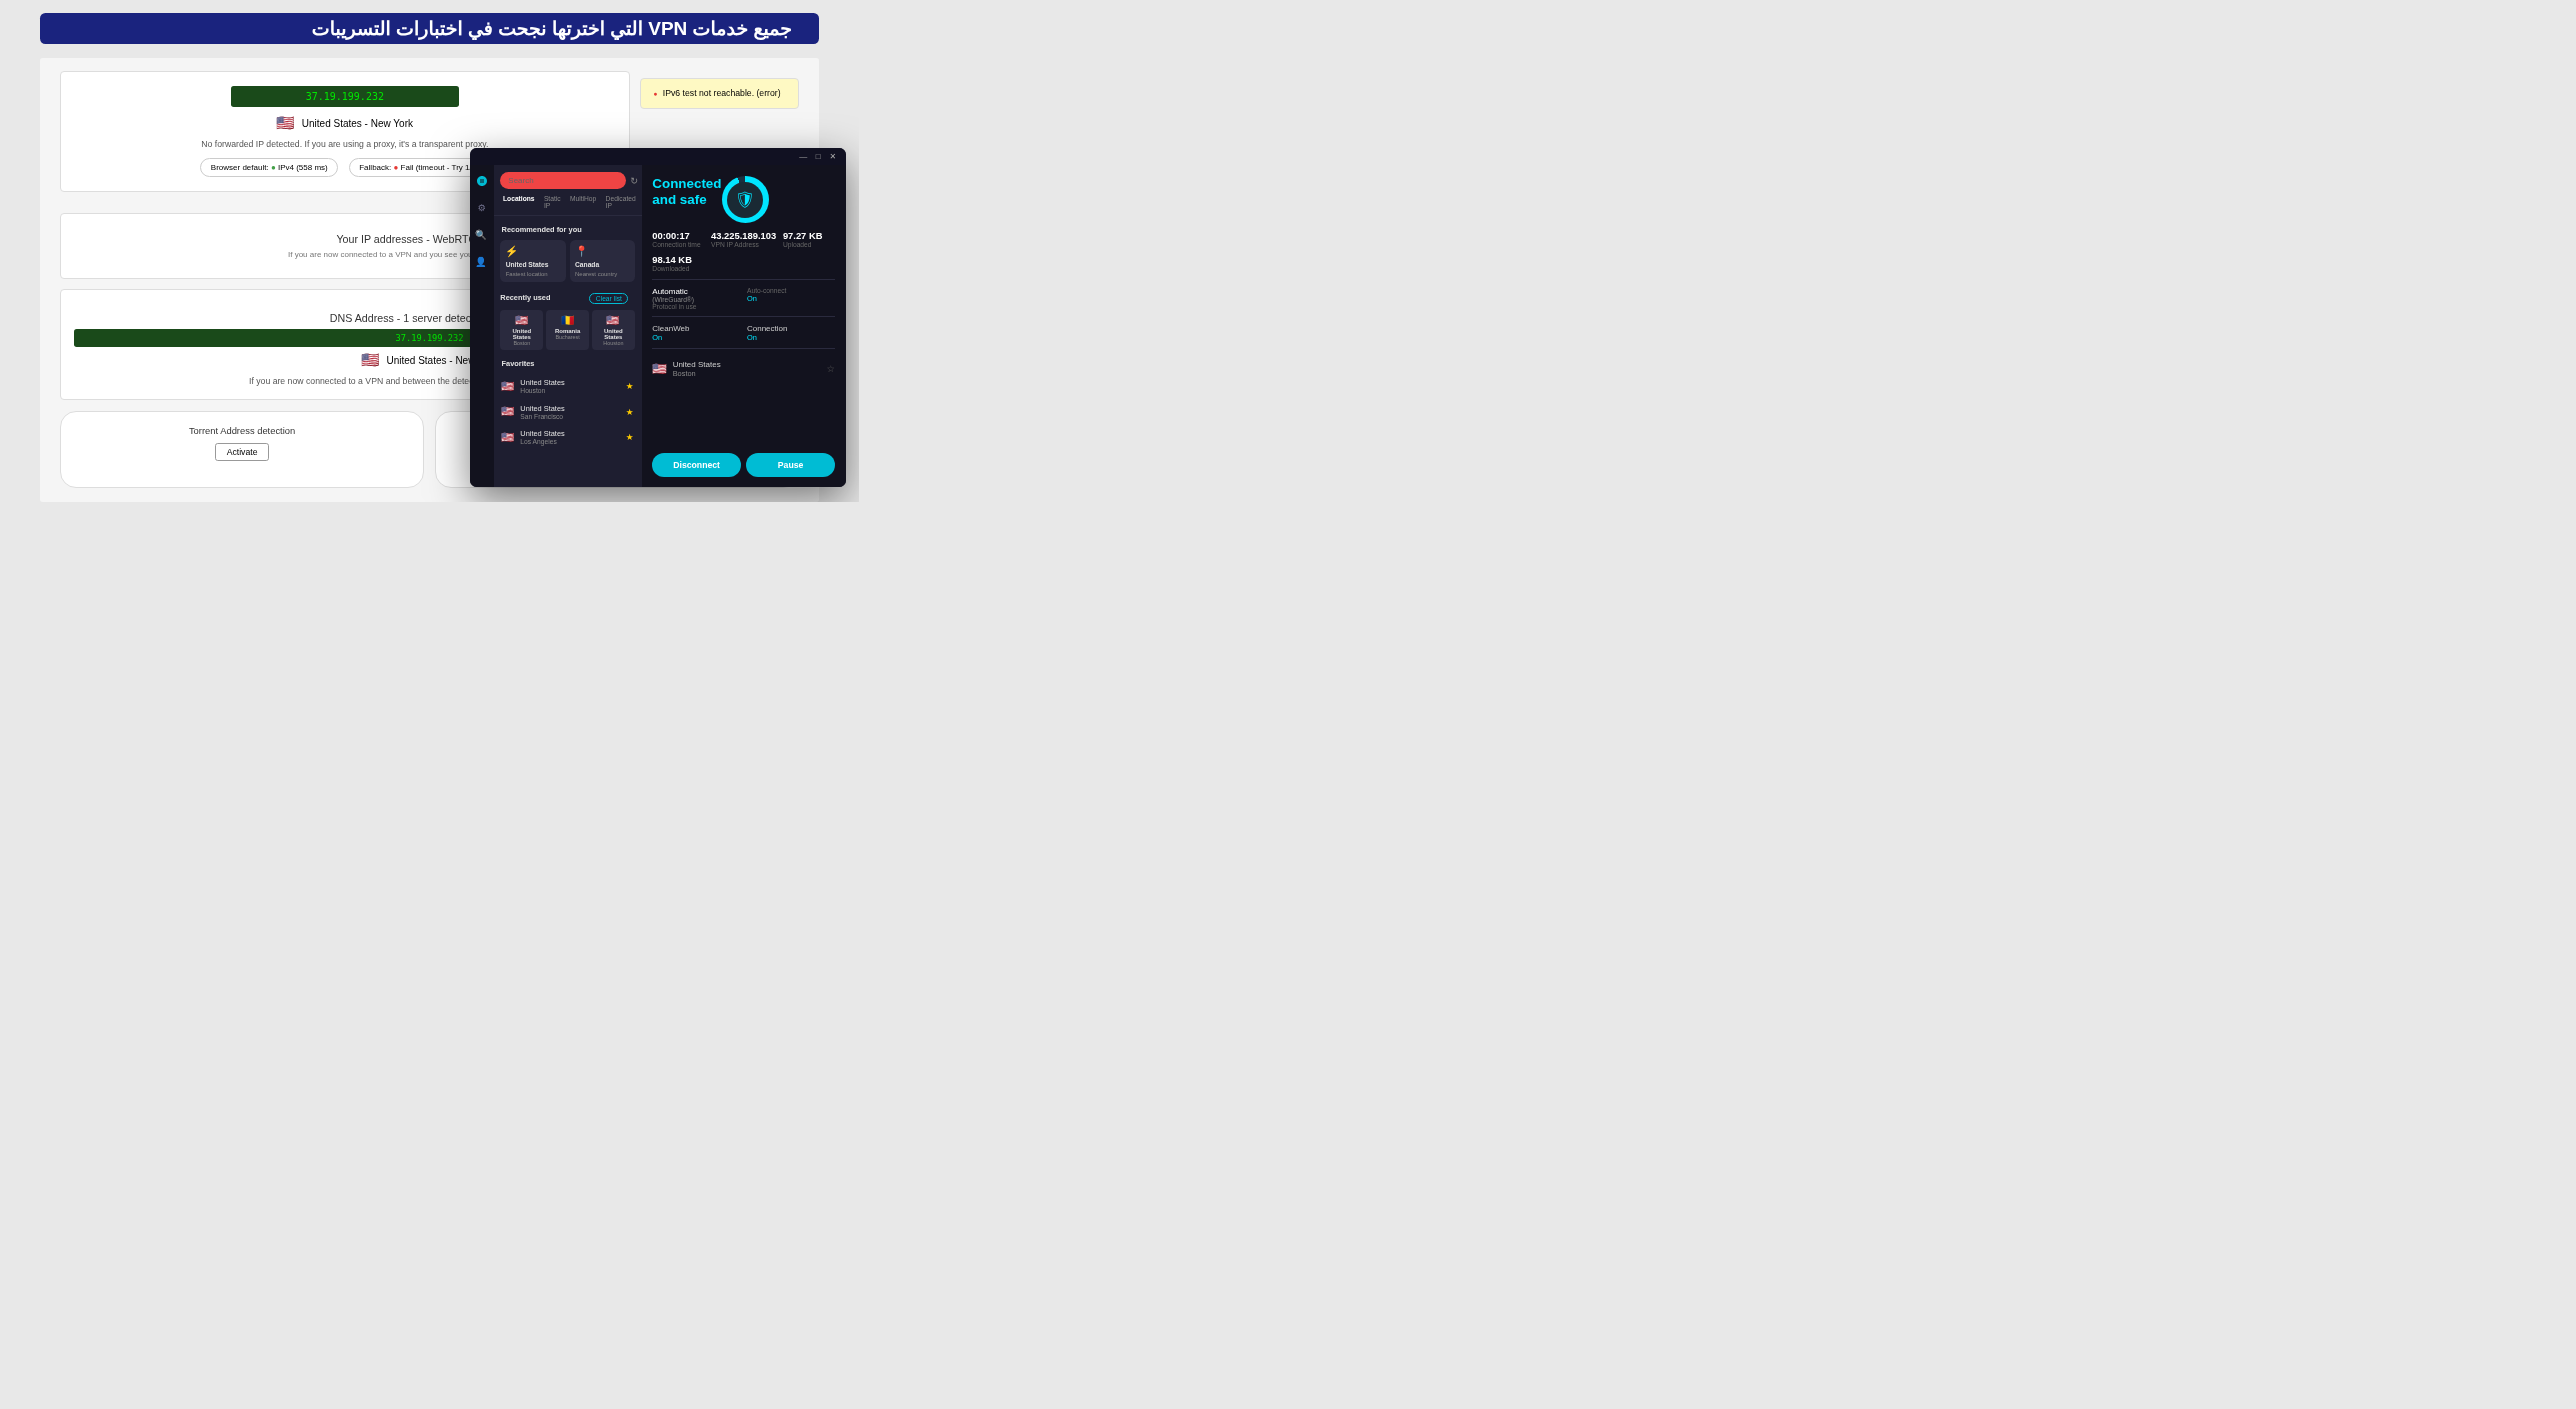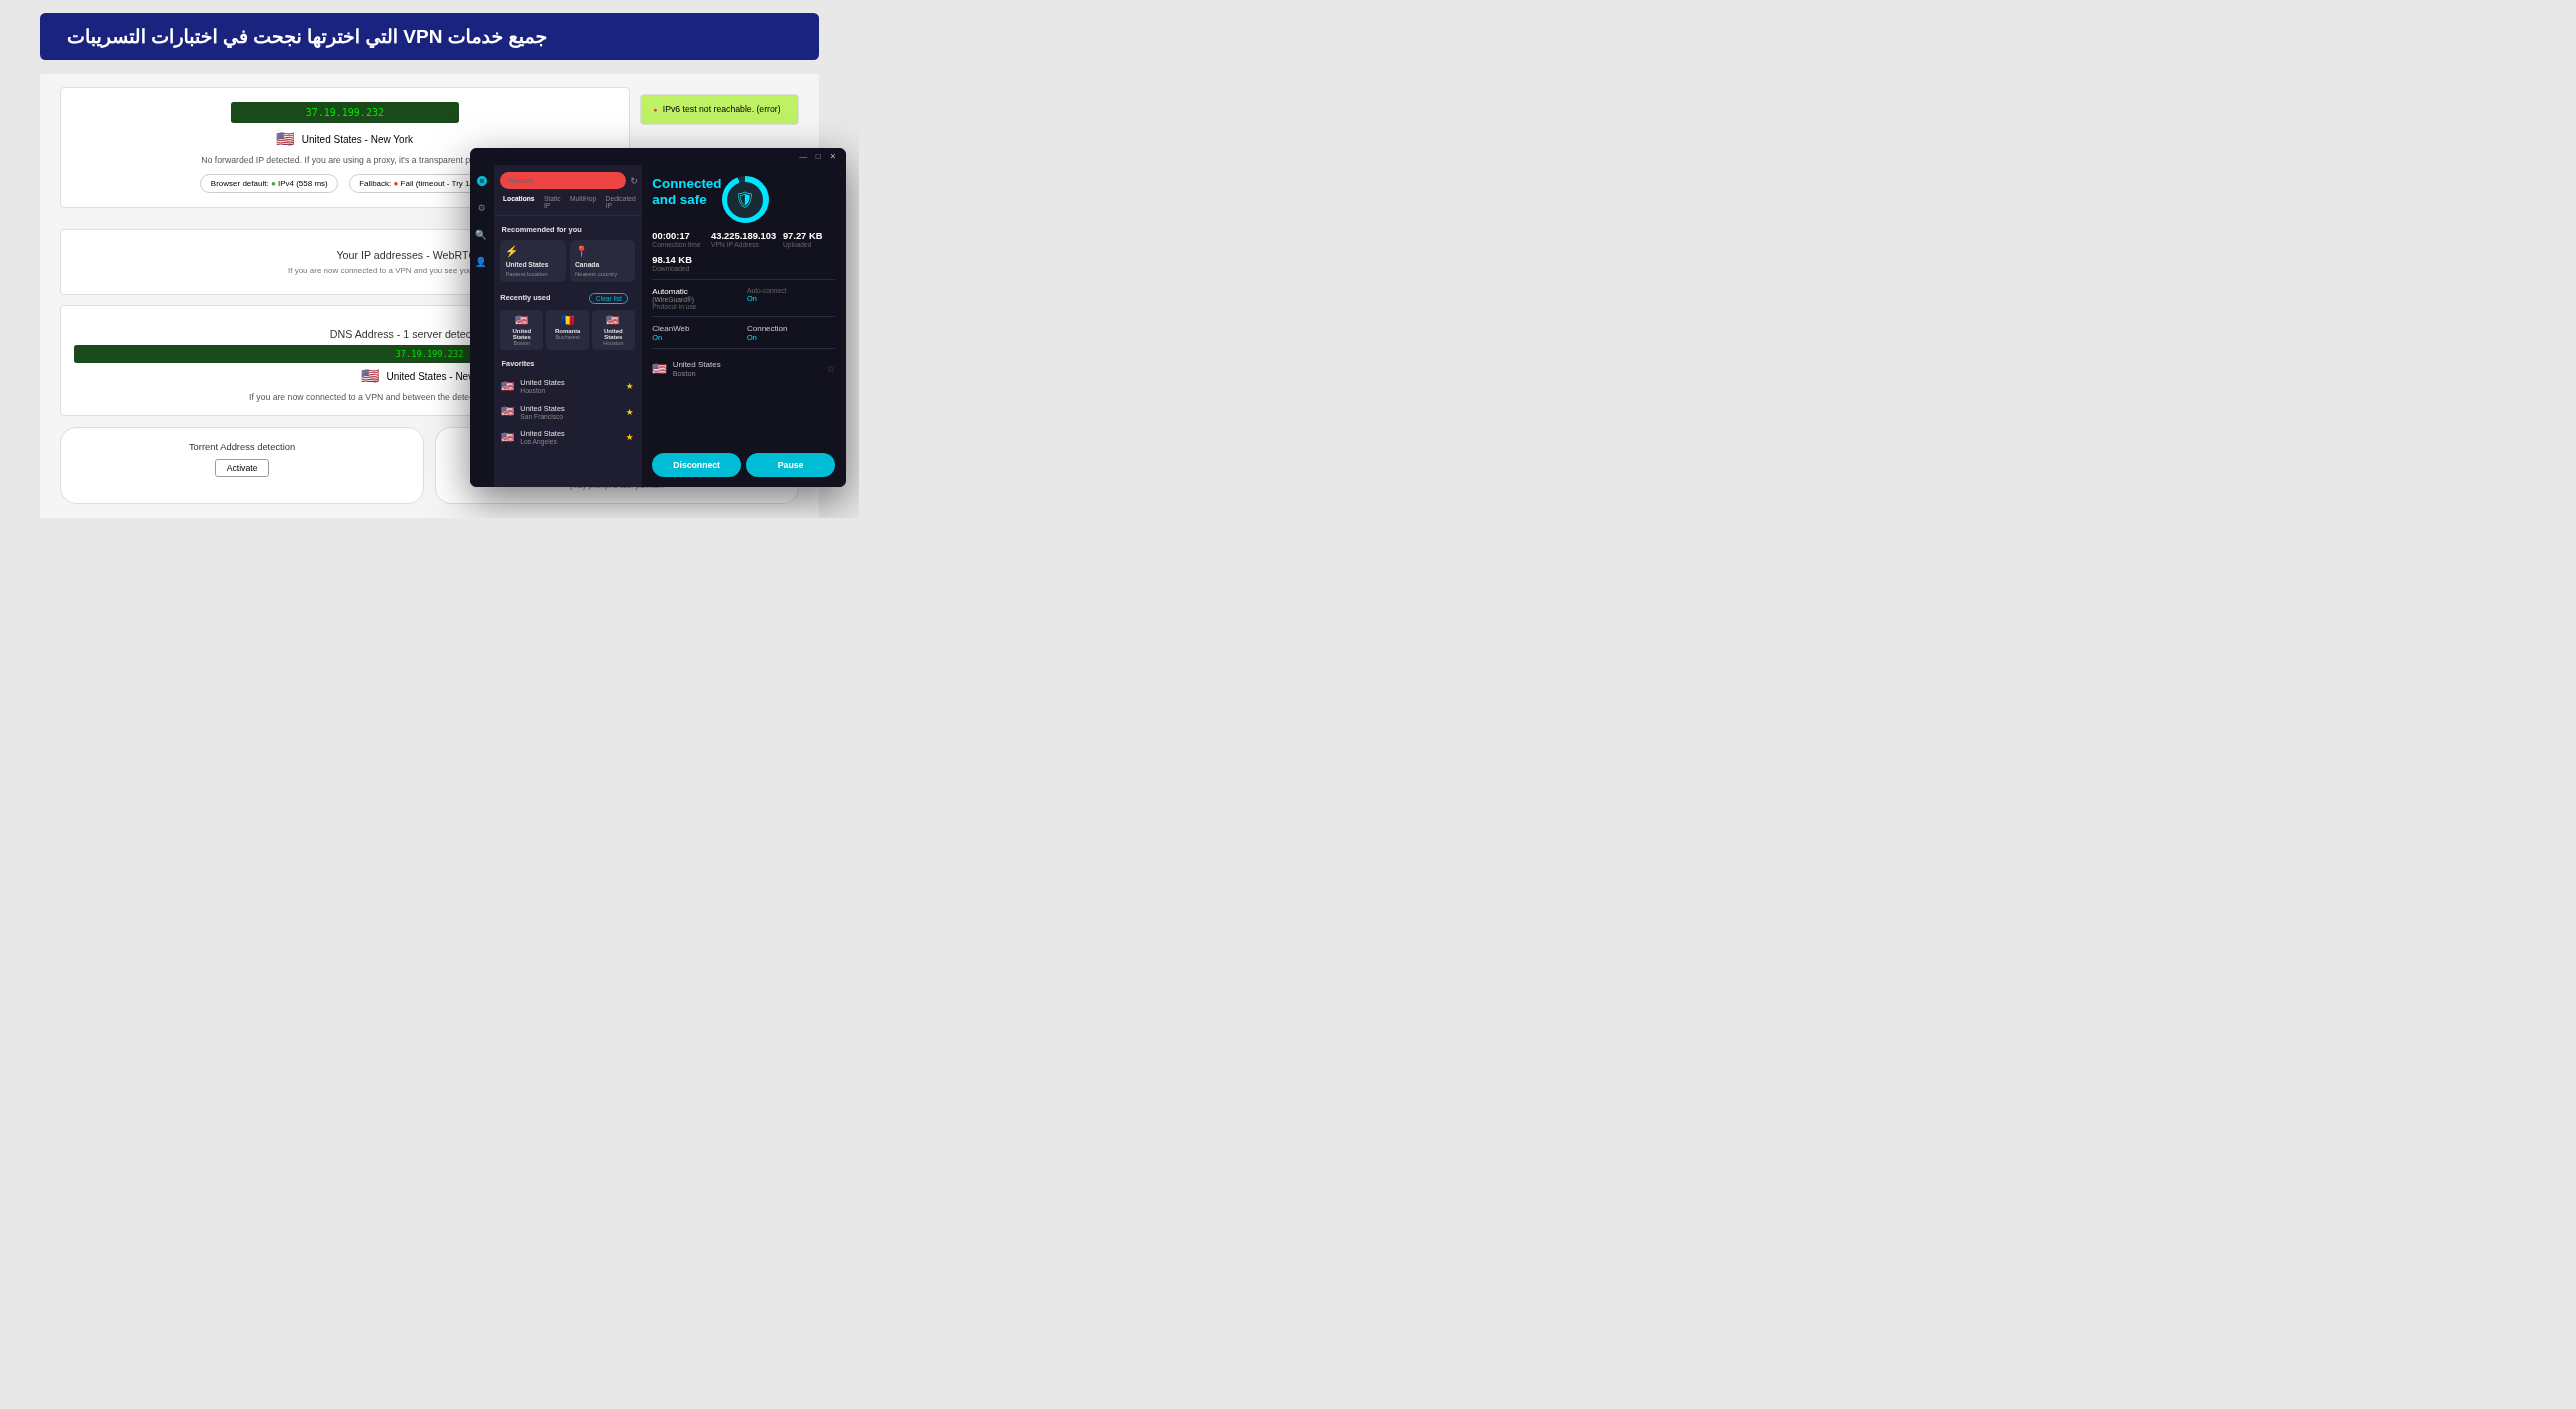--- a/index.html
+++ b/index.html
@@ -9,22 +9,22 @@
       width: 859px;
       min-height: 470px;
       position: relative;
       overflow: hidden;
     }
 
     
     .arabic-banner {
       background: #1a237e;
       color: white;
-      text-align: left;
-      padding: 12px 27px;
+      text-align: right;
+      padding: 4px 27px;
       font-size: 19px;
       font-weight: bold;
       direction: rtl;
       margin: 13.4px 40px;
       border-radius: 5.4px;
     }
 
     
     .website-content {
       background: #f5f5f5;
@@ -66,21 +66,21 @@
 
     .flag-emoji { font-size: 14.8px; }
 
     .ip-note {
       color: #555;
       font-size: 8.7px;
       text-align: center;
     }
 
     .ipv6-error {
-      background: #bef264;
+      background: #fef9c3;
       border: 0.7px solid #ddd;
       border-radius: 4px;
       padding: 9.4px 12px;
       display: inline-flex;
       align-items: center;
       gap: 5.4px;
       font-size: 8.7px;
       float: right;
       margin-top: 6.7px;
     }

